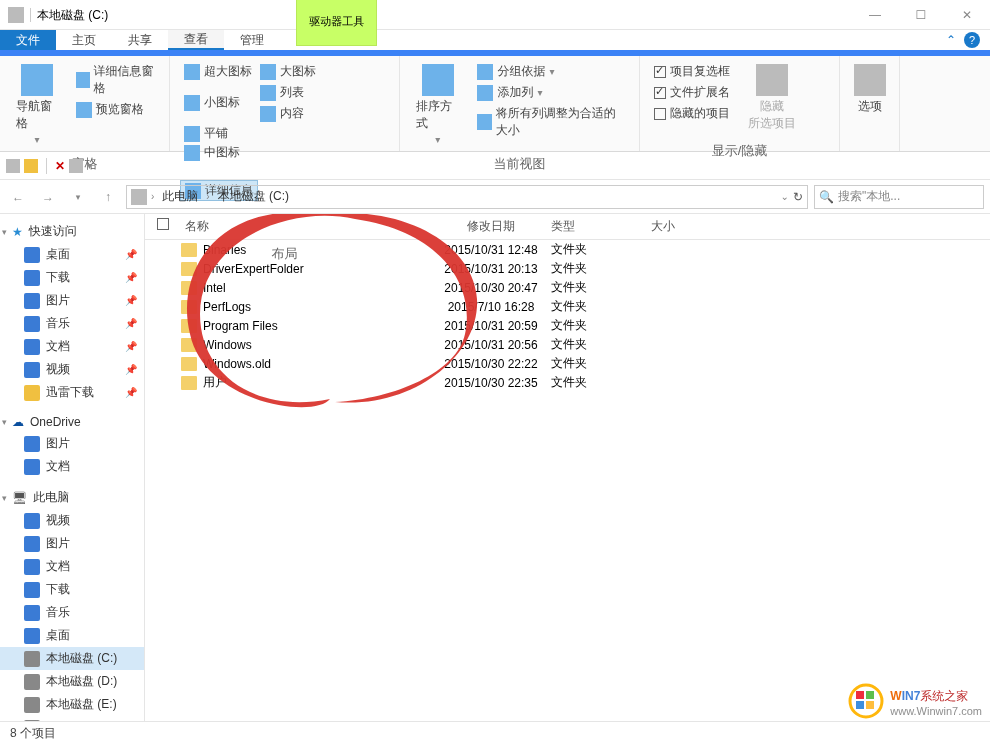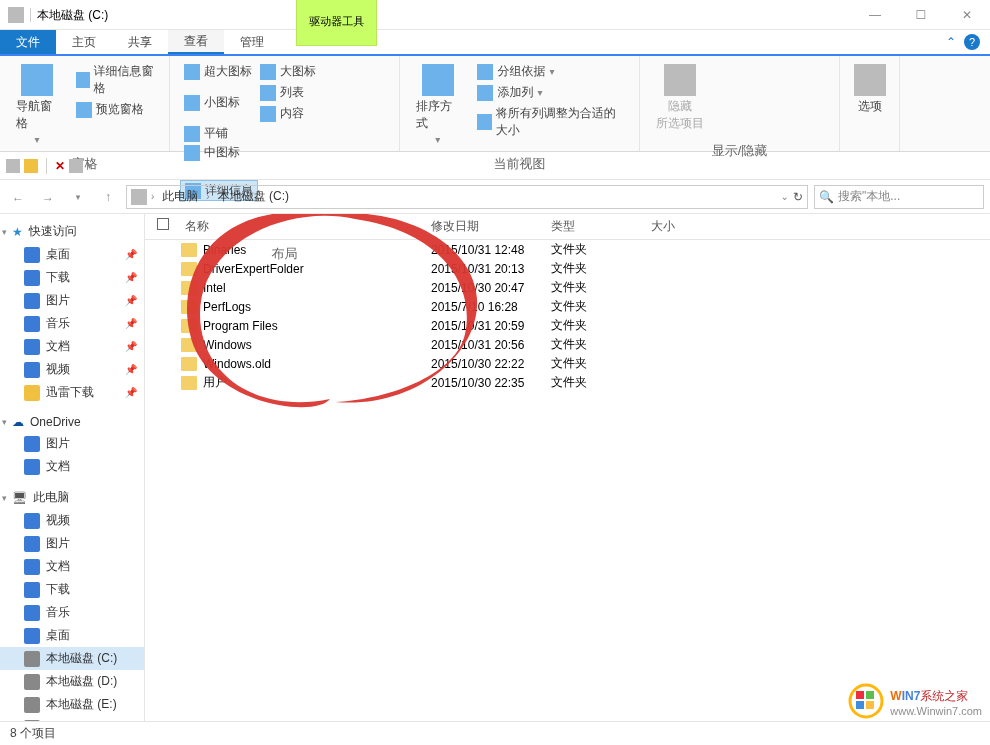--- a/index.html
+++ b/index.html
@@ -3,21 +3,21 @@
 <meta charset="utf-8">
 <style>
 * { margin:0; padding:0; box-sizing:border-box; font-family:"Microsoft YaHei","Segoe UI",sans-serif; font-size:12px; }
 body { background:#fff; width:990px; height:745px; overflow:hidden; position:relative; }
 .titlebar { height:30px; display:flex; align-items:flex-end; border-bottom:1px solid #e5e5e5; }
 .titlebar .title-left { display:flex; align-items:center; padding:0 8px; height:28px; gap:6px; }
 .titlebar .tools-sep { margin-left:180px; }
 .drive-tools-label { background:#c8ff66; padding:18px 12px; border:1px solid #b8e858; font-size:11px; }
 .win-controls { margin-left:auto; display:flex; }
 .win-controls div { width:46px; height:28px; display:flex; align-items:center; justify-content:center; color:#888; }
-.tabbar { height:26px; background:#fff; display:flex; align-items:stretch; border-bottom:2px solid #3b82f6; }
+.tabbar { height:26px; background:#fff; display:flex; align-items:stretch; border-bottom:6px solid #3b82f6; }
 .tab { padding:0 16px; display:flex; align-items:center; color:#444; }
 .tab.blue { background:#1979ca; color:#fff; }
 .tab.active { border-bottom:2px solid #1979ca; background:#f5f5f5; }
 .help-tab { margin-left:auto; padding:0 10px; display:flex; align-items:center; gap:8px; color:#1979ca; }
 .ribbon { height:96px; background:#fafafa; border-bottom:1px solid #d9d9d9; display:flex; }
 .ribbon-group { border-right:1px solid #e5e5e5; display:flex; flex-direction:column; }
 .ribbon-group .body { flex:1; display:flex; align-items:flex-start; padding:6px 10px; gap:8px; }
 .ribbon-group .caption { text-align:center; color:#666; font-size:13px; padding:2px 0 4px; }
 .rb-btn { display:flex; flex-direction:column; align-items:center; gap:2px; padding:2px 6px; color:#444; min-width:40px; }
 .rb-btn.sm { flex-direction:row; gap:4px; padding:1px 4px; min-width:auto; }
@@ -43,21 +43,21 @@
 .side-item.l0 { padding-left:12px; }
 .side-item.sel { background:#d4e8f8; }
 .side-item .pin { position:absolute; right:6px; color:#888; font-size:10px; }
 .side-item .exp { position:absolute; left:2px; color:#888; font-size:9px; }
 .ficon { width:16px; height:16px; display:inline-block; }
 .files { flex:1; position:relative; overflow:hidden; }
 .colhead { display:flex; border-bottom:1px solid #e5e5e5; padding:4px 0; }
 .colhead div { color:#555; }
 .colhead .chkcol { width:36px; text-align:center; }
 .col-name { width:250px; padding-left:4px; }
-.col-date { width:120px; }
+.col-date { width:120px;text-align:center; }
 .col-type { width:100px; }
 .col-size { width:80px; }
 .filerow { display:flex; padding:1px 0; align-items:center; }
 .filerow .chkcol { width:36px; }
 .filerow .name { width:250px; display:flex; align-items:center; gap:6px; }
 .folder-ico { width:16px; height:14px; background:#f4d06a; border-radius:1px; display:inline-block; }
 .statusbar { height:24px; border-top:1px solid #e5e5e5; display:flex; align-items:center; padding:0 10px; color:#444; position:absolute; bottom:0; left:0; right:0; background:#fff; }
 .watermark { position:absolute; right:8px; bottom:26px; display:flex; align-items:center; gap:6px; opacity:0.95; }
 svg.annot { position:absolute; pointer-events:none; }
 </style>
@@ -179,20 +179,34 @@
         <div class="rb-btn sm">
             <span class="ico"></span>
             <span>将所有列调整为合适的大小</span>
           </div>
       </div>
     </div>
     <div class="caption">当前视图</div>
   </div>
   <div class="ribbon-group" style="width:200px;">
     <div class="body">
+      <div class="rb-stack">
+        <div class="rb-btn sm">
+            <span class="chk on"></span>
+            <span>项目复选框</span>
+          </div>
+        <div class="rb-btn sm">
+            <span class="chk on"></span>
+            <span>文件扩展名</span>
+          </div>
+        <div class="rb-btn sm">
+            <span class="chk"></span>
+            <span>隐藏的项目</span>
+          </div>
+      </div>
       <div class="rb-btn" style="color:#aaa;justify-content:flex-end;">
           <span class="ico big gray"></span>
           <span style="white-space:pre;text-align:center;">隐藏
 所选项目</span>
         </div>
     </div>
     <div class="caption">显示/隐藏</div>
   </div>
   <div class="ribbon-group" style="width:60px;">
     <div class="body">

